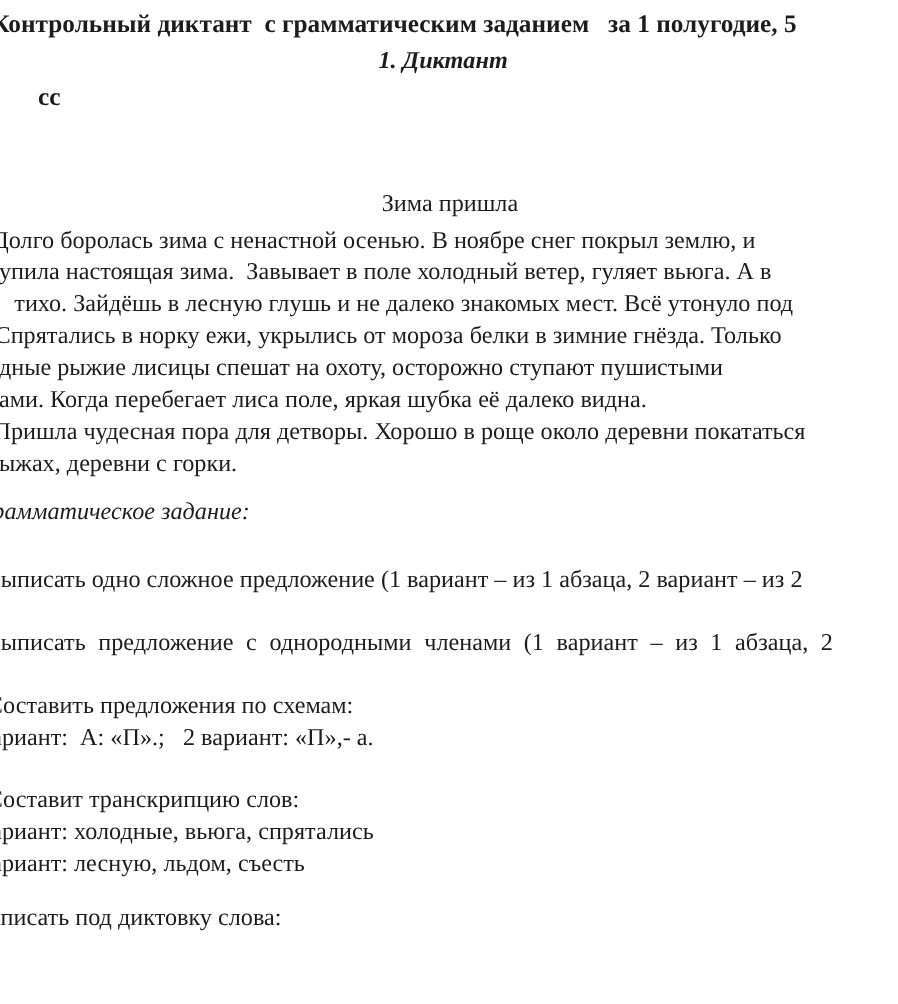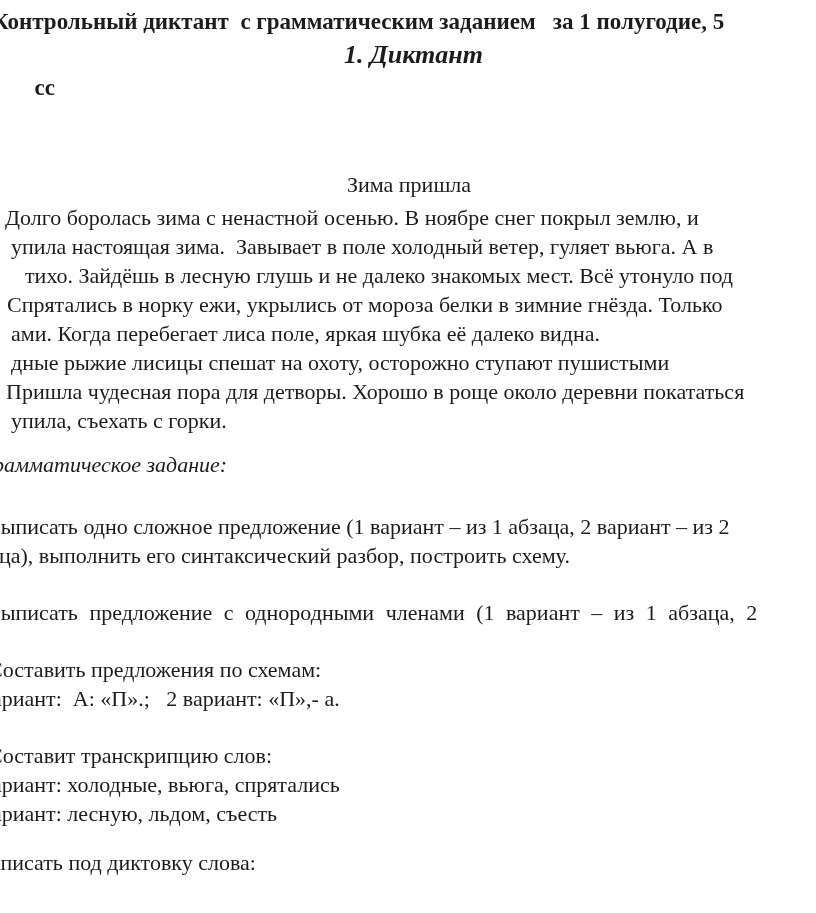--- a/index.html
+++ b/index.html
@@ -30,31 +30,31 @@
     line-height: 33px;
     font-size: 23px;
     font-weight: bold;
   }
   .section-heading {
     position: absolute;
     left: 344px;
     top: 0;
     font-style: italic;
     font-weight: 600;
-    font-size: 26px;
+    font-size: 22px;
   }
   .subtitle {
     position: relative;
     left: 347px;
     font-weight: normal;
     font-size: 22px;
     line-height: 29px;
     white-space: pre;
   }
-  .body-block { margin-top: 4px; padding-left: 12px; }
+  .body-block { margin-top: 4px; }
   .grammar-heading-block { margin-top: 15px; }
   .grammar-heading {
     font-style: italic;
     font-size: 22px;
     line-height: 29px;
     white-space: pre;
   }
   .task-block-first { margin-top: 33px; }
   .task-block { margin-top: 28px; }
   .task-block-last { margin-top: 20px; }
@@ -72,33 +72,32 @@
       <span class="section-heading">1. Диктант</span>
     </div>
     <div class="subtitle">Зима пришла</div>
   </div>
 
   <div class="body-block">
     <div class="ln" style="margin-left:-7px">Долго боролась зима с ненастной осенью. В ноябре снег покрыл землю, и</div>
     <div class="ln" style="margin-left:-1px">упила настоящая зима.  Завывает в поле холодный ветер, гуляет вьюга. А в</div>
     <div class="ln" style="margin-left:13px">тихо. Зайдёшь в лесную глушь и не далеко знакомых мест. Всё утонуло под</div>
     <div class="ln" style="margin-left:-5px">Спрятались в норку ежи, укрылись от мороза белки в зимние гнёзда. Только</div>
+    <div class="ln" style="margin-left:-1px">дные рыжие лисицы спешат на охоту, осторожно ступают пушистыми</div>
     <div class="ln" style="margin-left:-1px">ами. Когда перебегает лиса поле, яркая шубка её далеко видна.</div>
-    <div class="ln" style="margin-left:-1px">дные рыжие лисицы спешат на охоту, осторожно ступают пушистыми</div>
     <div class="ln" style="margin-left:-6px">Пришла чудесная пора для детворы. Хорошо в роще около деревни покататься</div>
-    <div class="ln" style="margin-left:-1px">упила, съехать с горки.</div>
+    <div class="ln" style="margin-left:-1px">ыжах, деревни с горки.</div>
   </div>
 
   <div class="grammar-heading-block">
     <div class="grammar-heading" style="margin-left:-7px">рамматическое задание:</div>
   </div>
 
   <div class="task-block-first">
     <div class="ln" style="margin-left:-14px">Выписать одно сложное предложение (1 вариант – из 1 абзаца, 2 вариант – из 2</div>
-    <div class="ln" style="margin-left:-1px">ца), выполнить его синтаксический разбор, построить схему.</div>
   </div>
 
   <div class="task-block">
     <div class="ln wide-words" style="margin-left:-14px">Выписать предложение с однородными членами (1 вариант – из 1 абзаца, 2</div>
   </div>
 
   <div class="task-block">
     <div class="ln" style="margin-left:-12px">Составить предложения по схемам:</div>
     <div class="ln" style="margin-left:-8px">ариант:  А: «П».;   2 вариант: «П»,- а.</div>
   </div>

